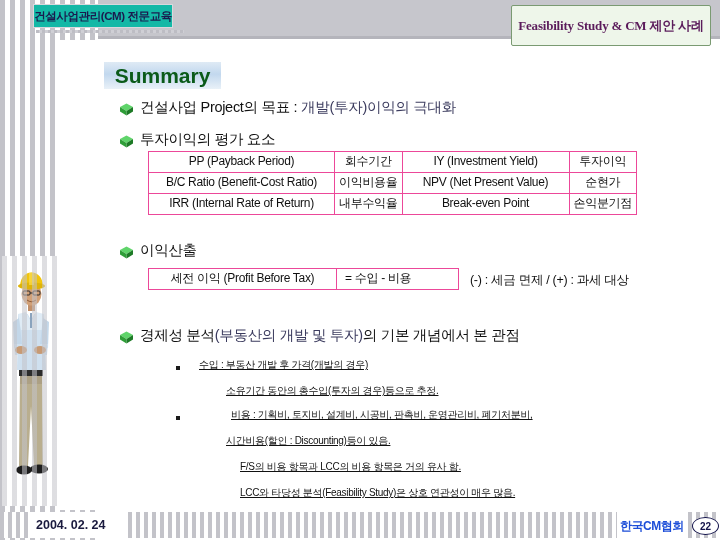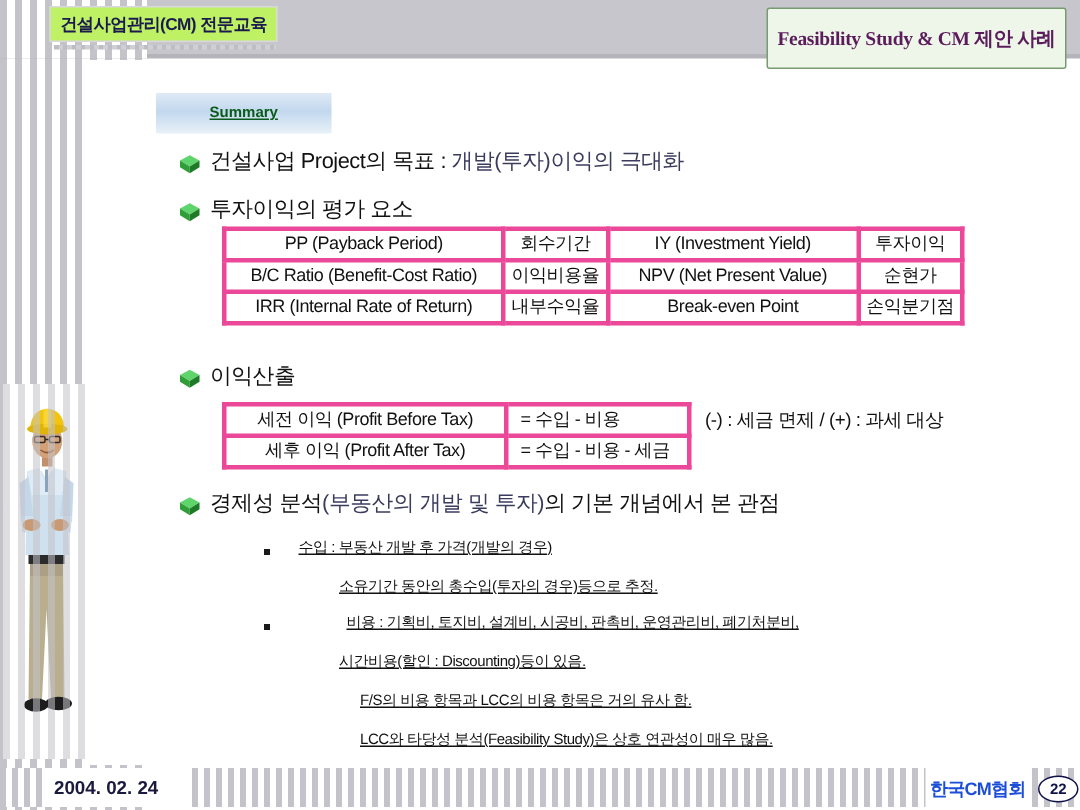--- a/index.html
+++ b/index.html
@@ -45,22 +45,22 @@
     position: absolute; left: 0; top: 0;
     width: 98px; height: 39px;
     background: repeating-linear-gradient(
        to right,
        #c3c3c9 0px, #c3c3c9 5px,
        #ffffff 5px, #ffffff 10px);
   }
 
   .title-left {
     position: absolute; left: 33px; top: 4px;
-    width: 152px; height: 24px;
-    background: #bef264;
+    width: 140px; height: 24px;
+    background: #14b8a6;
     border: 1px solid #d8d8dd;
     display: flex; align-items: center; justify-content: center;
     font-size: 11.5px; font-weight: bold;
     color: #1a1a4e;
     letter-spacing: -0.4px;
     white-space: nowrap;
   }
   .title-left-shadow {
     position: absolute; left: 36px; top: 30px;
     width: 148px; height: 3px;
@@ -81,23 +81,22 @@
     letter-spacing: -0.2px;
     white-space: nowrap;
   }
 
   
   .summary-box {
     position: absolute; left: 104px; top: 62px;
     width: 117px; height: 27px;
     background: linear-gradient(to bottom, #dfeaf5 0%, #c2d8ee 45%, #e9f1f8 100%);
     display: flex; align-items: center; justify-content: center;
-    font-size: 10px; font-weight: bold;
+    font-size: 21px; font-weight: bold;
     color: #0a5a19;
-    text-decoration: underline;
   }
 
   
   .gem {
     position: absolute;
     width: 15px; height: 13px;
     display: inline-block;
   }
   .gem svg { display: block; }
 
@@ -112,21 +111,21 @@
 
   
   table.grid {
     position: absolute;
     border-collapse: collapse;
     font-size: 12px;
     color: #111111;
     letter-spacing: -0.3px;
   }
   table.grid td {
-    border: 3px solid #ec4899;
+    border: 1px solid #ec4899;
     text-align: center;
     padding: 2px 4px;
     height: 21px;
     white-space: nowrap;
     line-height: 1.15;
   }
 
   #table-metrics { left: 148px; top: 151px; }
   #table-metrics td.c1 { width: 186px; }
   #table-metrics td.c2 { width: 66px; }
@@ -279,24 +278,20 @@
     </svg>
   </div>
   <div class="line" style="left:140px; top:241px;">이익산출</div>
 
   <table class="grid" id="table-profit">
     <tbody>
       <tr>
         <td class="p1">세전 이익 (Profit Before Tax)</td>
         <td class="p2">= 수입 - 비용</td>
       </tr>
-      <tr>
-        <td class="p1">세후 이익 (Profit After Tax)</td>
-        <td class="p2">= 수입 - 비용 - 세금</td>
-      </tr>
     </tbody>
   </table>
 
   <div class="note-right">(-) : 세금 면제 / (+) : 과세 대상</div>
 
   <div class="gem" style="left:119px; top:331px;">
     <svg width="15" height="13" viewBox="0 0 15 13">
       <polygon points="1,4 7.5,0.5 14,4 7.5,8" fill="#5fd46a"></polygon>
       <polygon points="1,4 7.5,8 7.5,12.5 1,8.5" fill="#2f9e38"></polygon>
       <polygon points="7.5,8 14,4 14,8.5 7.5,12.5" fill="#1d7a26"></polygon>

